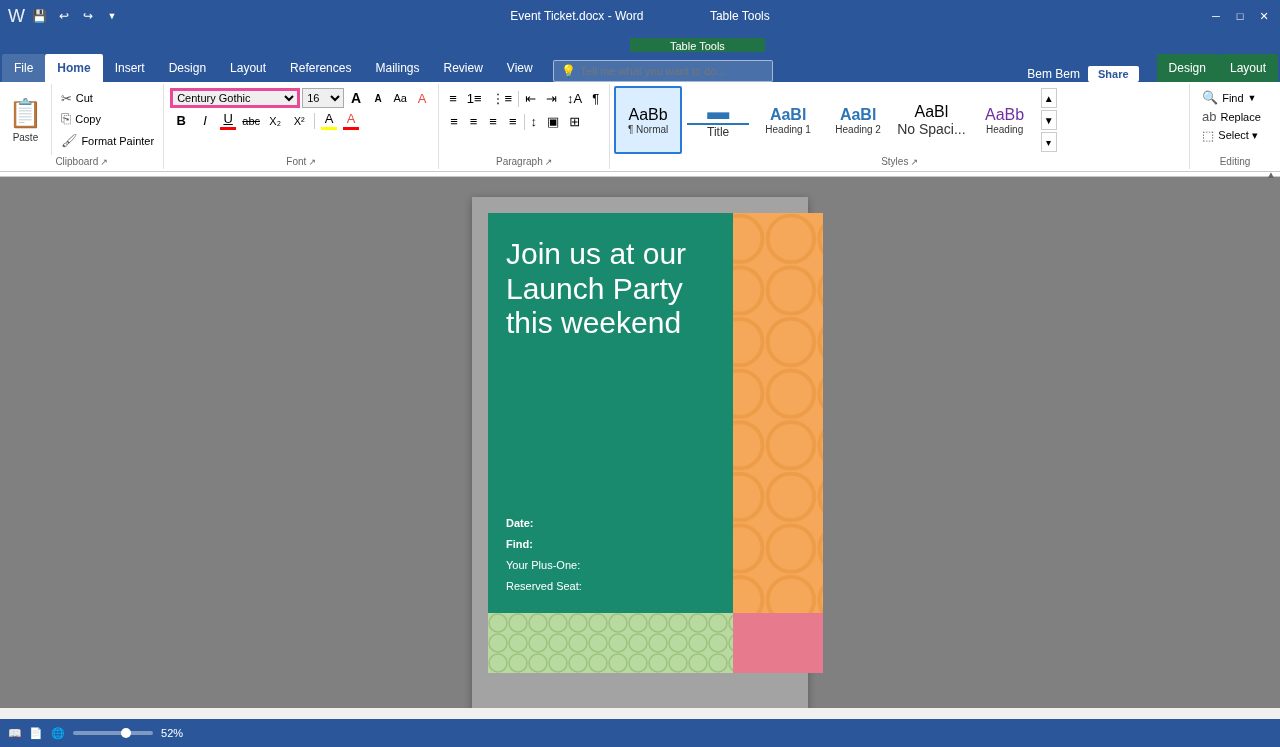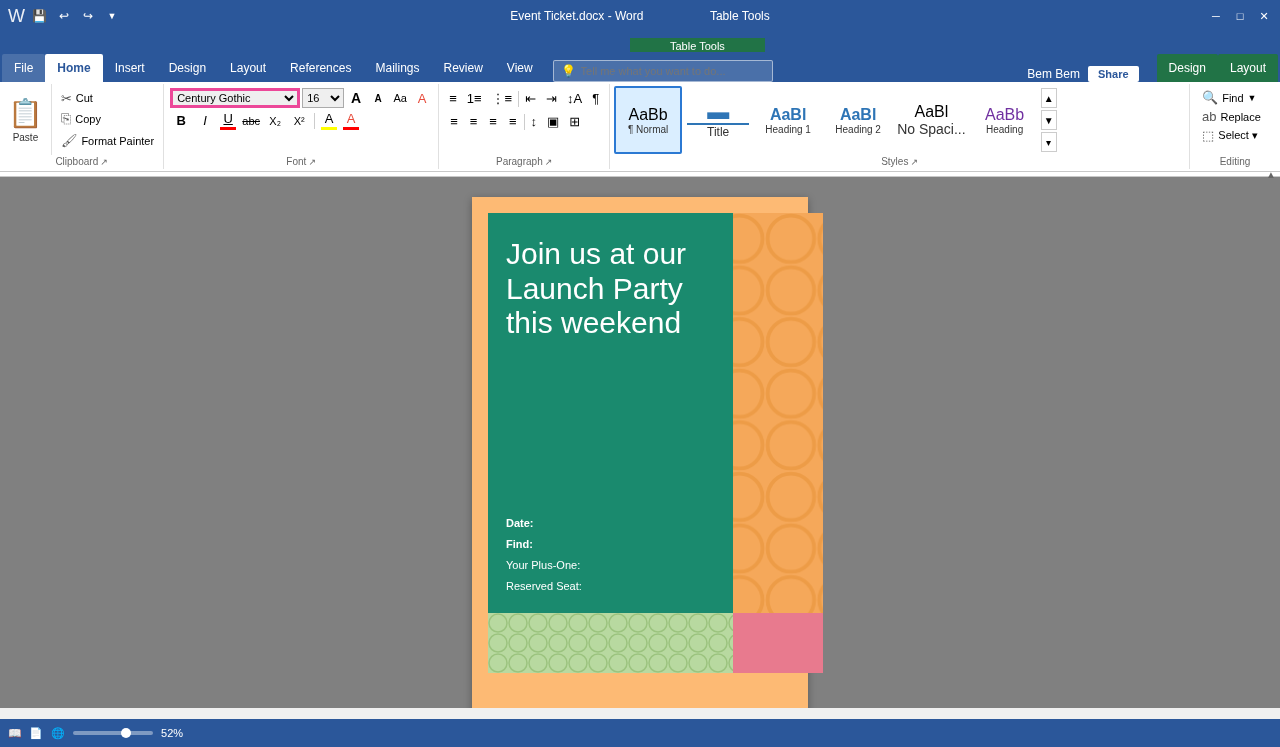--- a/index.html
+++ b/index.html
@@ -88,21 +88,21 @@
     .doc-area {
       background: #808080;
       height: calc(747px - 32px - 30px - 90px - 16px - 20px - 28px);
       overflow: hidden;
       display: flex;
       justify-content: center;
       padding: 20px;
     }
 
     .doc-page {
-      background: #fdba74;
+      background: #a3a3a3;
       width: 336px;
       min-height: 520px;
       box-shadow: 0 2px 8px rgba(0,0,0,0.3);
       position: relative;
     }
 
     
     .status-bar {
       position: fixed;
       bottom: 0;

